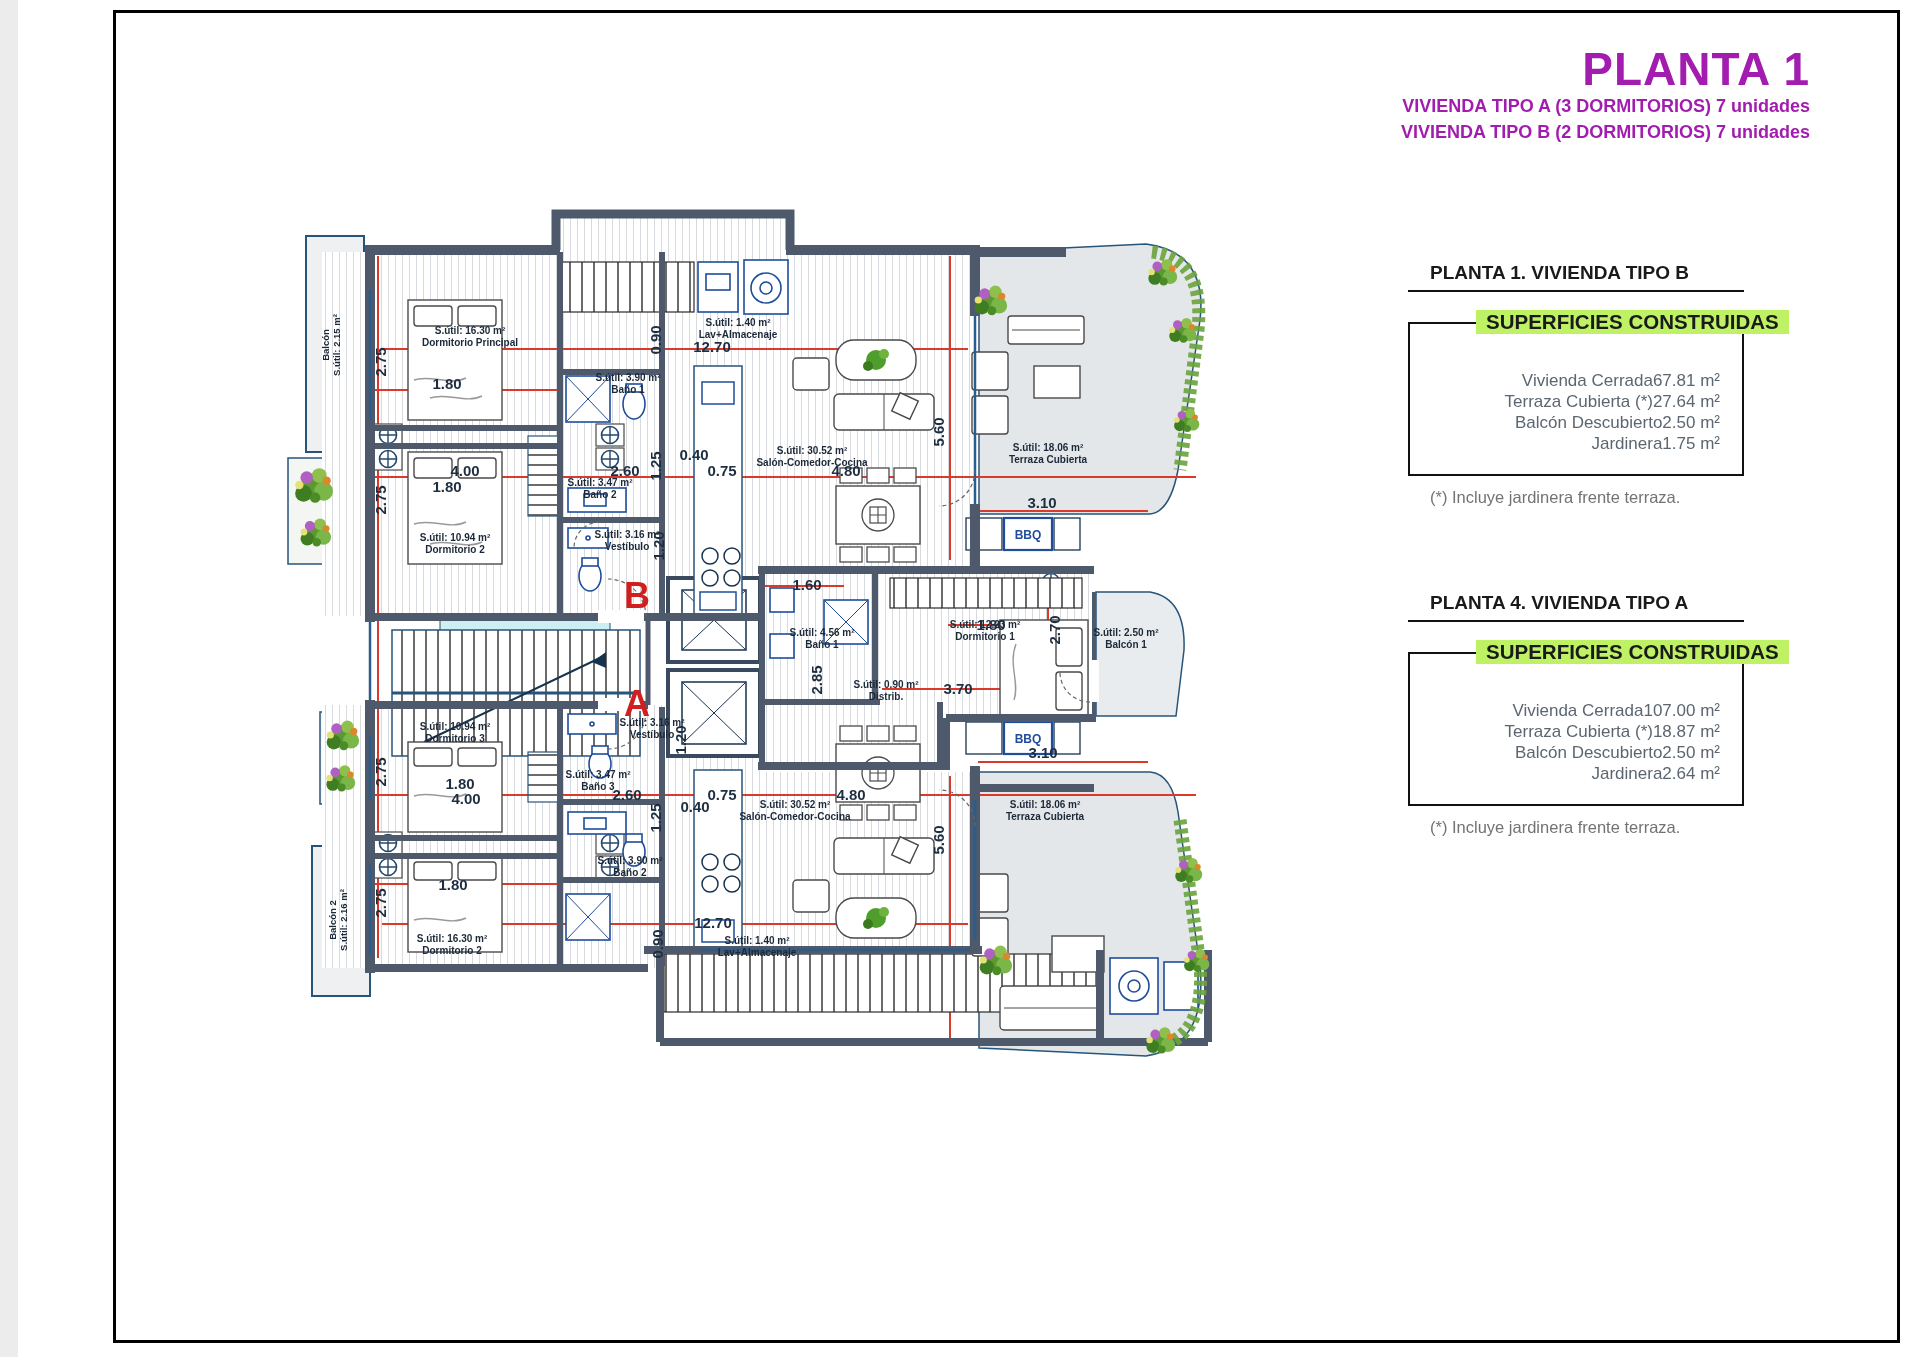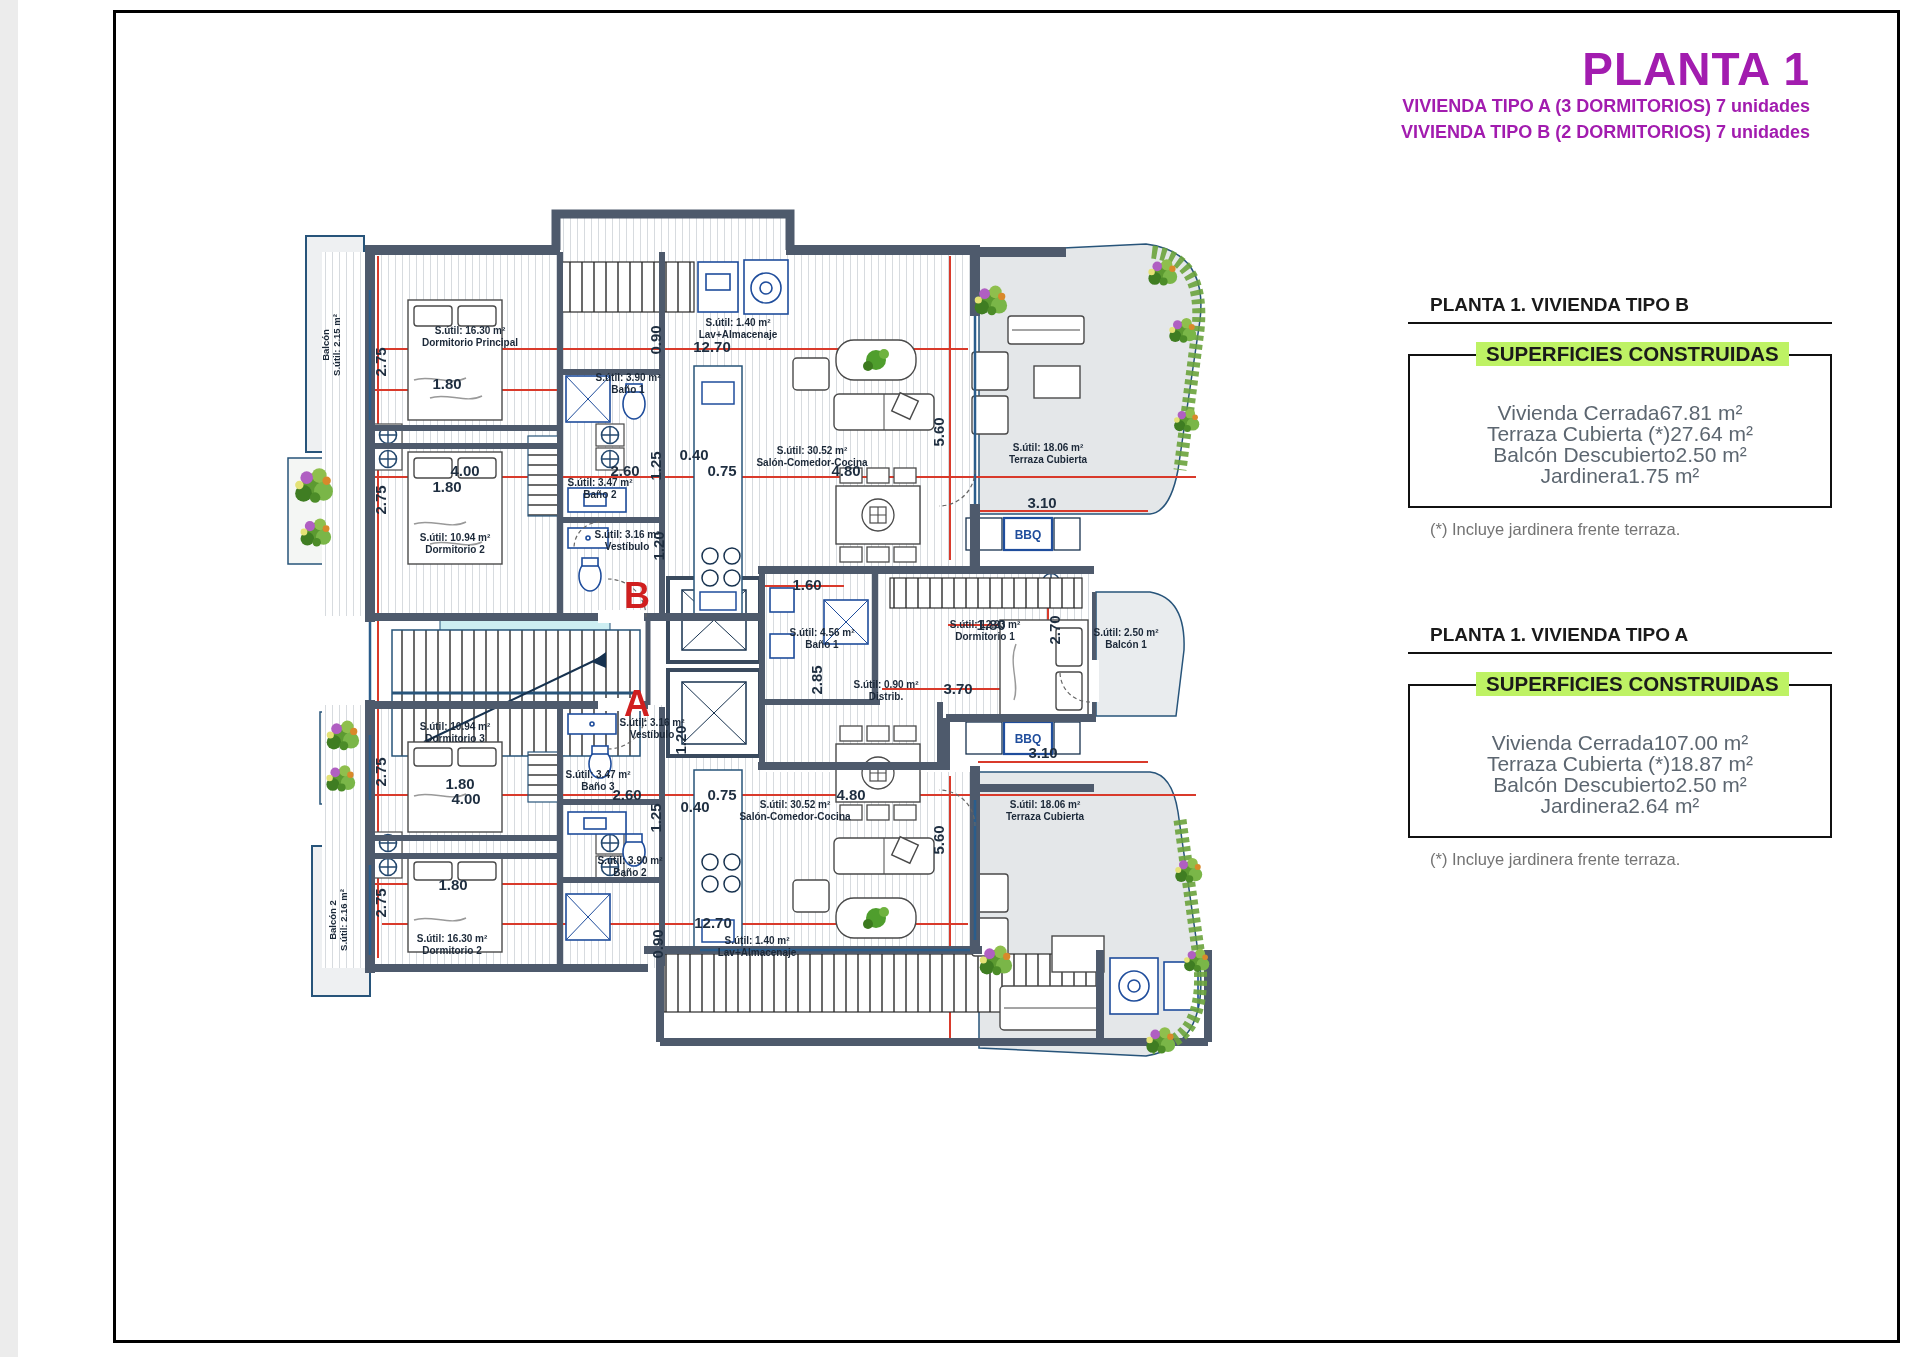--- a/index.html
+++ b/index.html
@@ -5,28 +5,28 @@
   html,body{margin:0;padding:0;background:#fff;width:1920px;height:1357px;
     font-family:"Liberation Sans", sans-serif;}
   .page-edge{position:absolute;left:0;top:0;width:18px;height:1357px;background:#ececec;}
   .sheet-frame{position:absolute;left:113px;top:10px;width:1787px;height:1333px;
     border:3px solid #000;background:#fff;box-sizing:border-box;}
   
   .hdr{position:absolute;right:110px;top:46px;text-align:right;color:#a21caf;}
   .hdr h1{margin:0;font-size:46px;font-weight:700;letter-spacing:1px;line-height:1;}
   .hdr .sub{font-size:18px;font-weight:700;line-height:1.2;margin-top:4px;}
   
-  .stable{position:absolute;width:424px;left:1408px;color:#1a1a1a;margin-top:32px;}
+  .stable{position:absolute;width:336px;left:1408px;color:#1a1a1a;}
   .stable .heading{font-size:19px;font-weight:700;margin-left:22px;margin-bottom:6px;}
   .stable .rule{border-top:2.5px solid #111;margin:0;}
   .sbox{position:relative;border:2.5px solid #111;margin-top:30px;
     padding:46px 22px 20px 22px;box-sizing:border-box;}
   .sbox .boxtitle{position:absolute;top:-14px;left:66px;background:#bef264;
     padding:0 10px;font-size:20.5px;font-weight:700;white-space:nowrap;}
-  .srow{display:flex;justify-content:center;font-size:21px;
+  .srow{display:flex;justify-content:flex-end;font-size:17px;
     line-height:21px;color:#5c6670;}
   .sfoot{margin-left:22px;margin-top:12px;font-size:16.5px;color:#737373;}
   
   svg{position:absolute;left:0;top:0;}
   .rlabel{font:700 10px "Liberation Sans",sans-serif;fill:#1b2838;text-anchor:middle;}
   .blabel{font:700 9.5px "Liberation Sans",sans-serif;fill:#1b2838;text-anchor:middle;}
   .dim{font:700 15px "Liberation Sans",sans-serif;fill:#1e2e40;text-anchor:middle;}
   .unit-letter{font:700 36px "Liberation Sans",sans-serif;fill:#d01f1f;text-anchor:middle;}
   .bbq-text{font:700 12px "Liberation Sans",sans-serif;fill:#1f4d9c;text-anchor:middle;}
 </style>
@@ -431,21 +431,21 @@
     </div>
     <div class="srow">
       <span>Jardinera</span>
       <span>1.75 m²</span>
     </div>
   </div>
   <div class="sfoot">(*) Incluye jardinera frente terraza.</div>
 </div>
 
 <div class="stable" style="top:592px">
-  <div class="heading">PLANTA 1. VIVIENDA TIPO A</div>
+  <div class="heading">PLANTA 4. VIVIENDA TIPO A</div>
   <div class="rule"></div>
   <div class="sbox">
     <span class="boxtitle">SUPERFICIES CONSTRUIDAS</span>
     <div class="srow">
       <span>Vivienda Cerrada</span>
       <span>107.00 m²</span>
     </div>
     <div class="srow">
       <span>Terraza Cubierta (*)</span>
       <span>18.87 m²</span>

